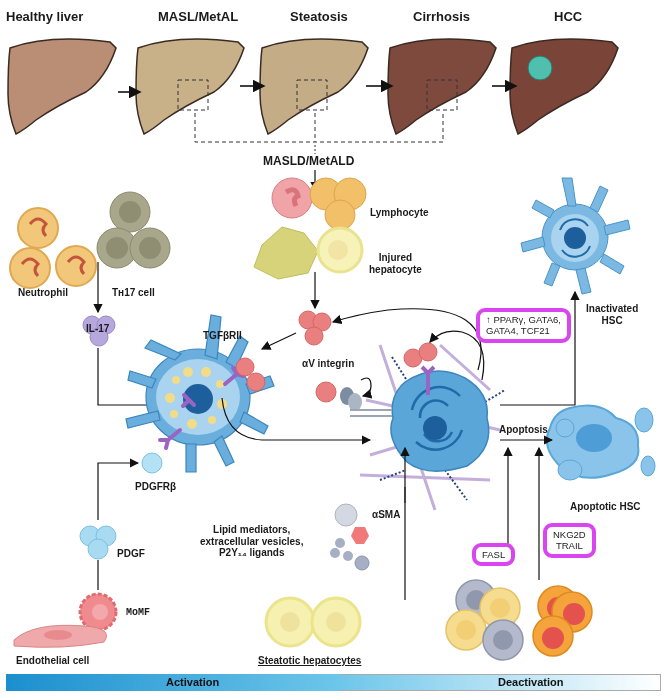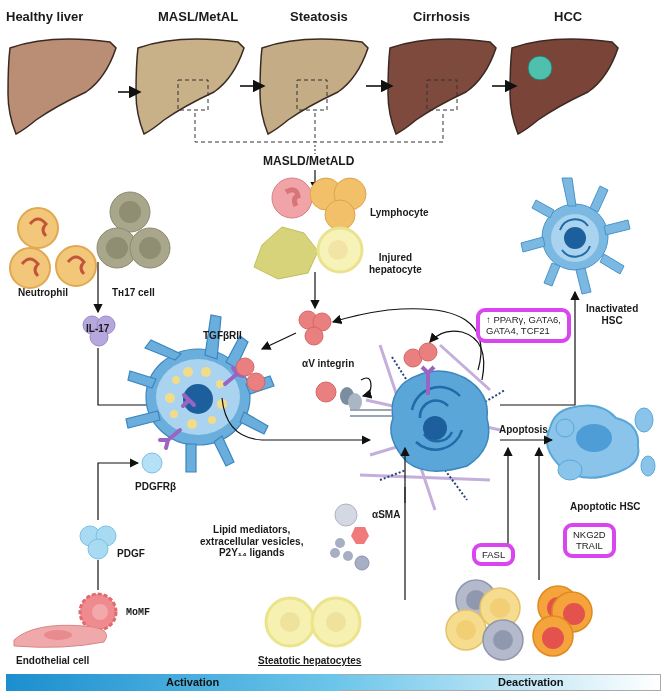--- a/index.html
+++ b/index.html
@@ -277,18 +277,18 @@
 <div class="lbl" style="left:16px;top:655px;">Endothelial cell</div>
 <div class="lbl" style="left:200px;top:524px;"><span>Lipid mediators,</span><br><span>extracellular vesicles,</span><br><span>P2Y₁₄ ligands</span></div>
 <div class="lbl" style="left:372px;top:509px;">αSMA</div>
 <div class="lbl" style="left:258px;top:655px;text-decoration:underline;">Steatotic hepatocytes</div>
 <div class="lbl" style="left:586px;top:303px;"><span>Inactivated</span><br><span>HSC</span></div>
 <div class="lbl" style="left:499px;top:424px;">Apoptosis</div>
 <div class="lbl" style="left:570px;top:501px;">Apoptotic HSC</div>
 
 <div class="pill" style="left:476px;top:308px;"><span>↑ PPARγ, GATA6,</span><br><span>GATA4, TCF21</span></div>
 <div class="pill" style="left:472px;top:527px;margin-top:16px;">FASL</div>
-<div class="pill" style="left:543px;top:523px;text-align:center;margin-left:20px;"><span>NKG2D</span><br><span>TRAIL</span></div>
+<div class="pill" style="left:543px;top:523px;text-align:center;"><span>NKG2D</span><br><span>TRAIL</span></div>
 
 <div class="bar"></div>
 <div class="bar2"></div>
 <div class="barlbl" style="left:166px;">Activation</div>
 <div class="barlbl" style="left:498px;">Deactivation</div>
 
 </body></html>

